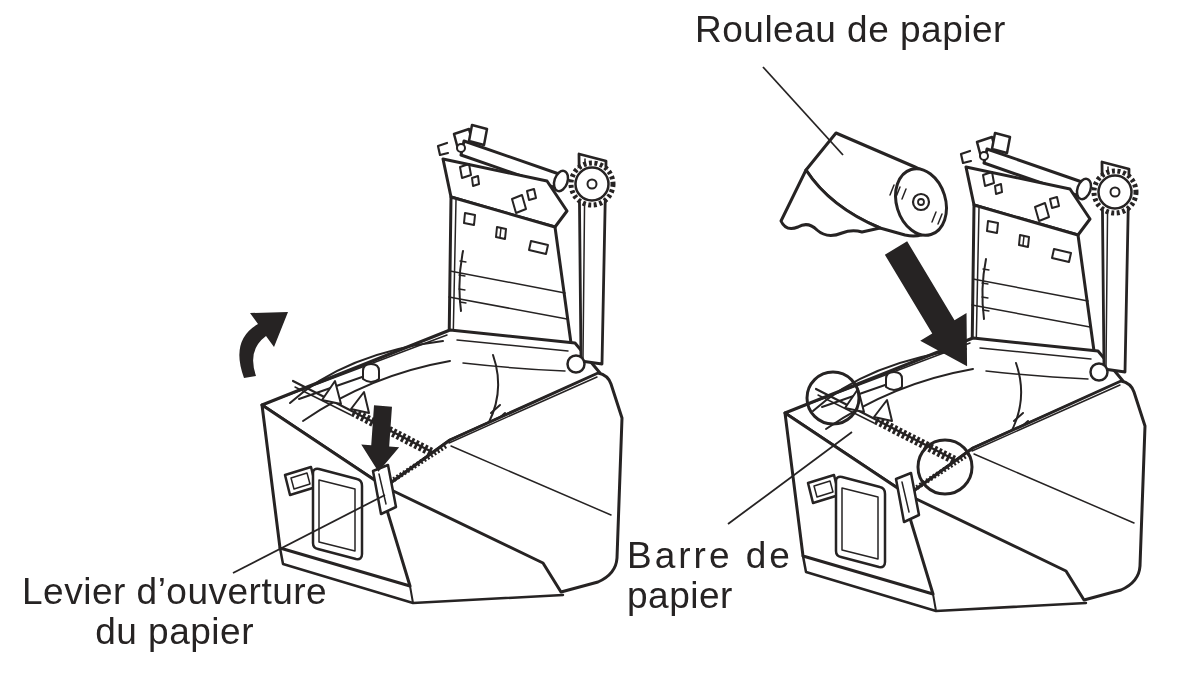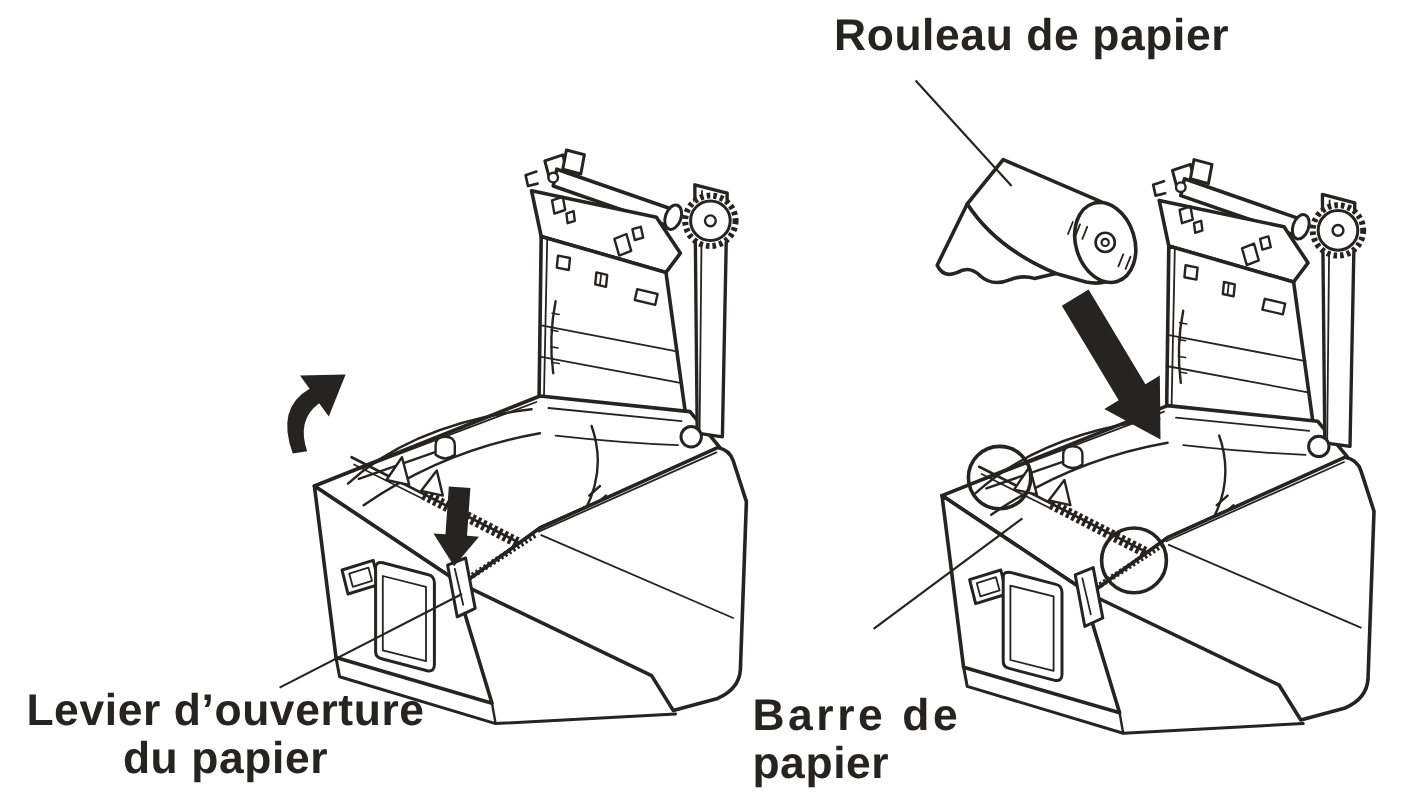--- a/index.html
+++ b/index.html
@@ -3,23 +3,23 @@
 <meta charset="utf-8">
 <style>
   html,body{margin:0;padding:0;background:#ffffff;}
   .figure{
     position:relative;width:1184px;height:677px;background:#ffffff;
     font-family:"Liberation Sans",sans-serif;overflow:hidden;
   }
   .art{position:absolute;left:0;top:0;}
   .label{
     position:absolute;color:#262323;font-size:37px;line-height:40px;
-    white-space:nowrap;letter-spacing:0.5px;font-weight:bold;
+    white-space:nowrap;letter-spacing:0.5px;
   }
-  .label .ls-wide{letter-spacing:3px;margin-top:40px;}
+  .label .ls-wide{letter-spacing:3px;}
   svg *{vector-effect:none;}
 </style>
 </head>
 <body>
 
 <div class="figure">
 
   <svg class="art" width="1184" height="677" viewBox="0 0 1184 677">
     <defs>
 

